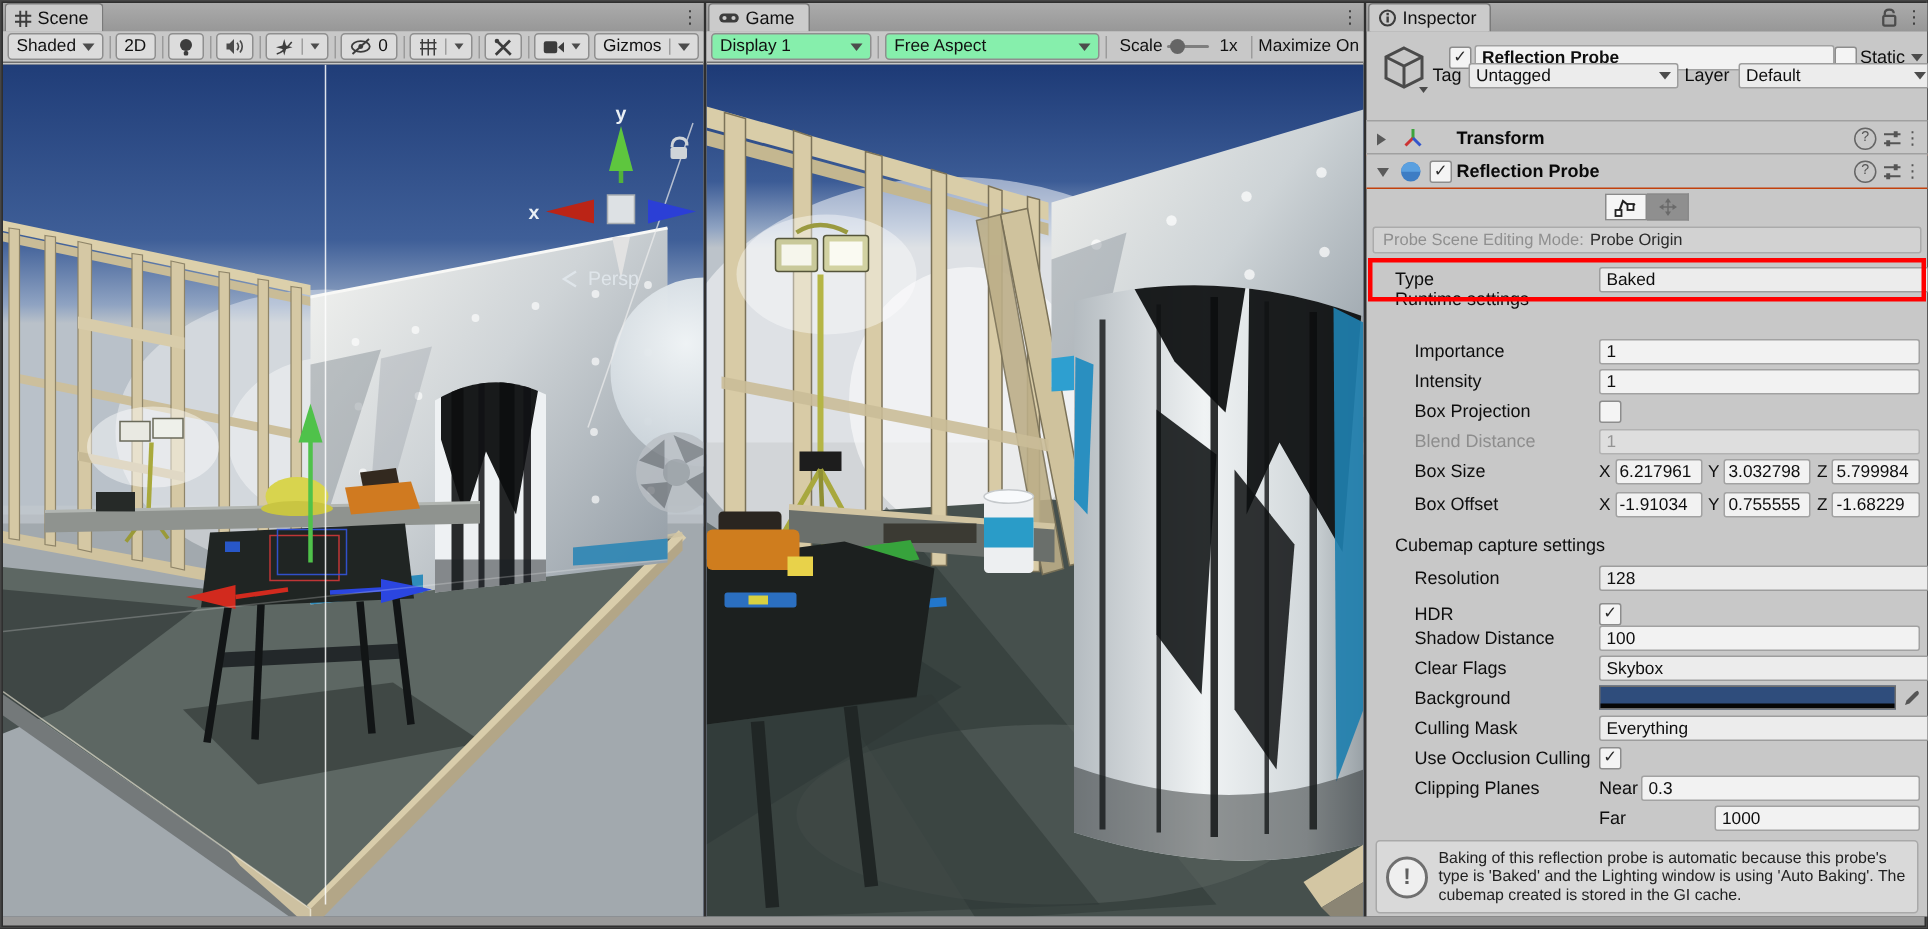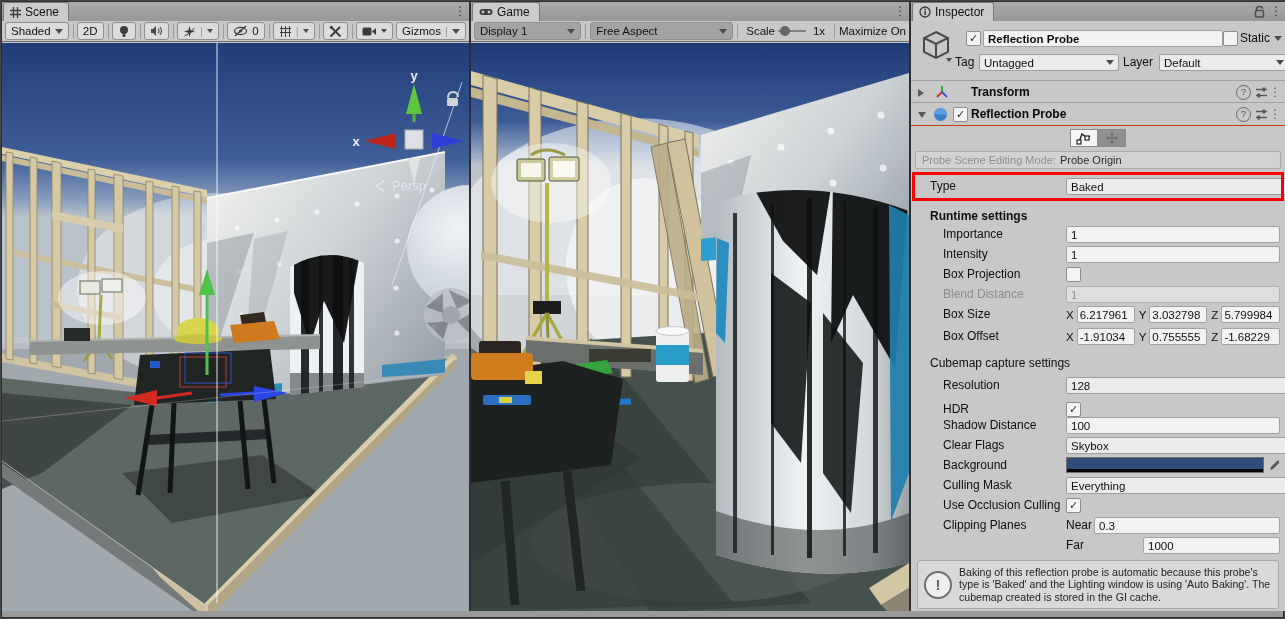--- a/index.html
+++ b/index.html
@@ -18,21 +18,21 @@
   .tab{height:18px;background:#cbcbcb;border:1px solid #7a7a7a;border-bottom:none;
        border-radius:3px 3px 0 0;display:flex;align-items:center;gap:4px;
        padding:0 9px 0 6px;margin-left:1px;font-size:12px;color:#111;}
   .kebab{position:absolute;right:3px;top:1px;font-size:12px;color:#3a3a3a;line-height:17px;}
   
   .toolbar{position:absolute;top:19px;left:0;right:0;height:21px;background:#c8c8c8;
            border-bottom:1px solid #6f6f6f;display:flex;align-items:center;
            padding:0 3px;gap:3px;font-size:11.5px;color:#111;box-sizing:border-box;overflow:hidden;}
   .tbtn{height:16px;background:#dcdcdc;border:1px solid #8f8f8f;border-radius:3px;
         display:flex;align-items:center;gap:4px;padding:0 5px;white-space:nowrap;}
-  .tbtn.flat{background:#a3a3a3;gap:40px;}
+  .tbtn.flat{background:#86efac;gap:40px;}
   .tsep{width:1px;height:15px;background:#9b9b9b;margin:0 1px;}
   .dar{width:0;height:0;border-left:4px solid transparent;border-right:4px solid transparent;
        border-top:5px solid #4c4c4c;}
   .minidar{width:0;height:0;border-left:3px solid transparent;border-right:3px solid transparent;
        border-top:4px solid #4c4c4c;}
   .slider-track{width:34px;height:2px;background:#7f7f7f;border-radius:1px;position:relative;}
   .slider-knob{position:absolute;left:2px;top:-4px;width:10px;height:10px;border-radius:50%;background:#656565;}
   
   .viewport{position:absolute;top:41px;left:0;right:0;bottom:0;overflow:hidden;background:#3c4a63;}
   
@@ -524,21 +524,21 @@
       <span class="chk" style="position:absolute;left:55px;top:2px;">
           <span>✓</span>
         </span>
       <div class="tfield" style="position:absolute;left:72px;width:230px;top:1px;font-weight:bold;">
         <span>Reflection Probe</span>
       </div>
       <span class="chk" style="position:absolute;left:312px;top:2px;"></span>
       <span class="ins-label" style="left:329px;">Static</span>
       <span class="dar" style="position:absolute;left:363px;top:7px;"></span>
     </div>
-    <div class="ins-row" style="top:51px;">
+    <div class="ins-row" style="top:39px;">
       <span class="ins-label" style="left:44px;">Tag</span>
       <div class="drop" style="position:absolute;left:68px;width:130px;top:1px;">
         <span>Untagged</span>
           <span class="dar"></span>
       </div>
       <span class="ins-label" style="left:212px;">Layer</span>
       <div class="drop" style="position:absolute;left:248px;width:120px;top:1px;">
         <span>Default</span>
           <span class="dar"></span>
       </div>
@@ -603,21 +603,21 @@
     </div>
 
     <div class="red-high"></div>
     <div class="ins-row" style="top:175px;">
       <span class="ins-label l0">Type</span>
       <div class="drop ctrl">
         <span>Baked</span>
       </div>
     </div>
 
-    <div class="ins-row" style="top:205px;font-weight:bold;">
+    <div class="ins-row" style="top:188px;">
         <span class="ins-label l0 section-label">Runtime settings</span>
       </div>
 
     <div class="ins-row" style="top:223px;">
       <span class="ins-label">Importance</span>
       <div class="tfield ctrl">
           <span>1</span>
         </div>
     </div>
     <div class="ins-row" style="top:243px;">

